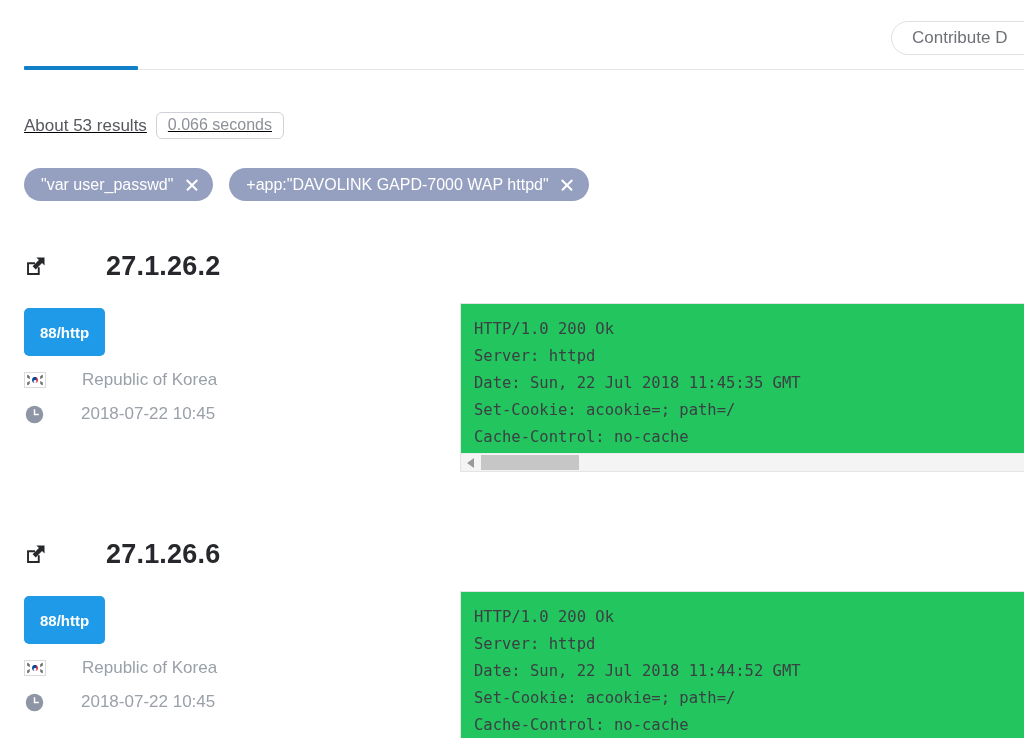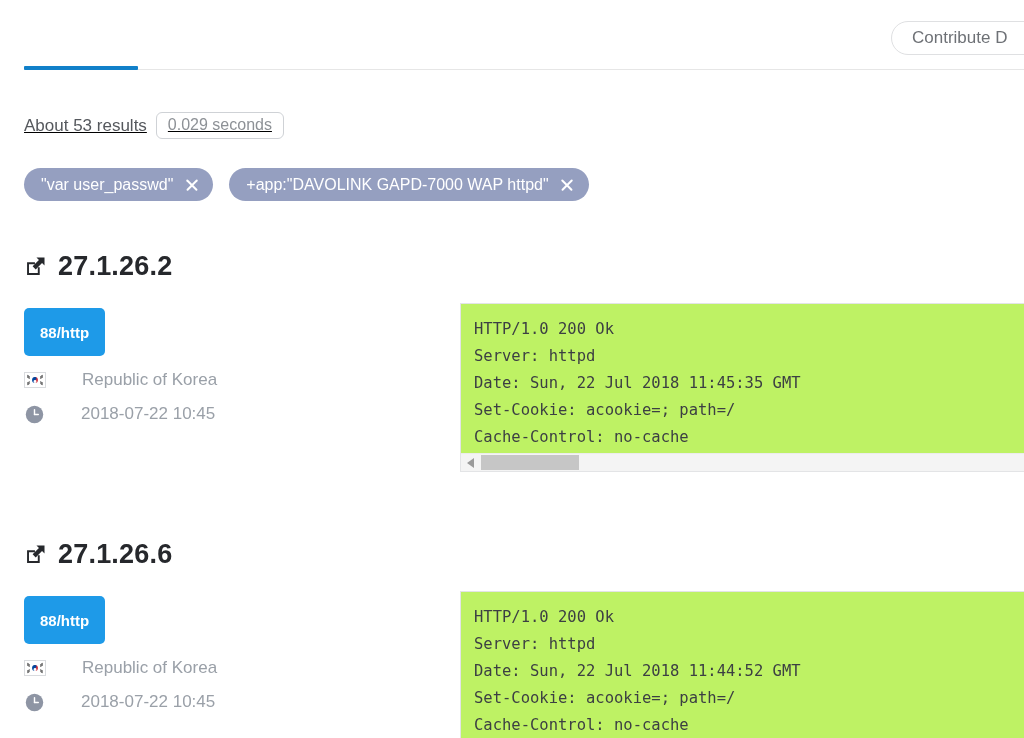--- a/index.html
+++ b/index.html
@@ -161,20 +161,21 @@
   .result-1 { top: 248px; }
   .result-2 { top: 536px; }
 
   .result-head {
     position: absolute;
     left: 24px;
     top: 0;
     display: flex;
     align-items: center;
     height: 36px;
+    gap: 48px;
   }
   .ext-icon {
     width: 23px;
     height: 23px;
     margin-right: 11px;
     flex: 0 0 auto;
     display: block;
   }
   .ip-title {
     font-size: 27px;
@@ -236,21 +237,21 @@
 
   
   .codebox {
     position: absolute;
     left: 460px;
     top: 55px;
     width: 564px;
     box-sizing: border-box;
     border: 1px solid #e3e4e6;
     border-right: none;
-    background: #bef264;
+    background: #22c55e;
     overflow: hidden;
   }
   .codebox .code {
     margin: 0;
     padding: 12px 0 2px 13px;
     font-family: "DejaVu Sans Mono", monospace;
     font-size: 15.5px;
     line-height: 27px;
     color: #3c3f43;
     white-space: pre;
@@ -295,21 +296,21 @@
 
     <div class="tab-underline"></div>
 
     <div class="contribute-btn">
       <span>Contribute D</span>
     </div>
   </div>
 
   <div class="summary">
     <span class="summary-text">About 53 results</span>
-    <span class="seconds-box">0.029 seconds</span>
+    <span class="seconds-box">0.066 seconds</span>
   </div>
 
   <div class="chips">
     <div class="chip">
       <span>"var user_passwd"</span>
       <span class="chip-close"></span>
     </div>
     <div class="chip">
       <span>+app:"DAVOLINK GAPD-7000 WAP httpd"</span>
       <span class="chip-close"></span>

